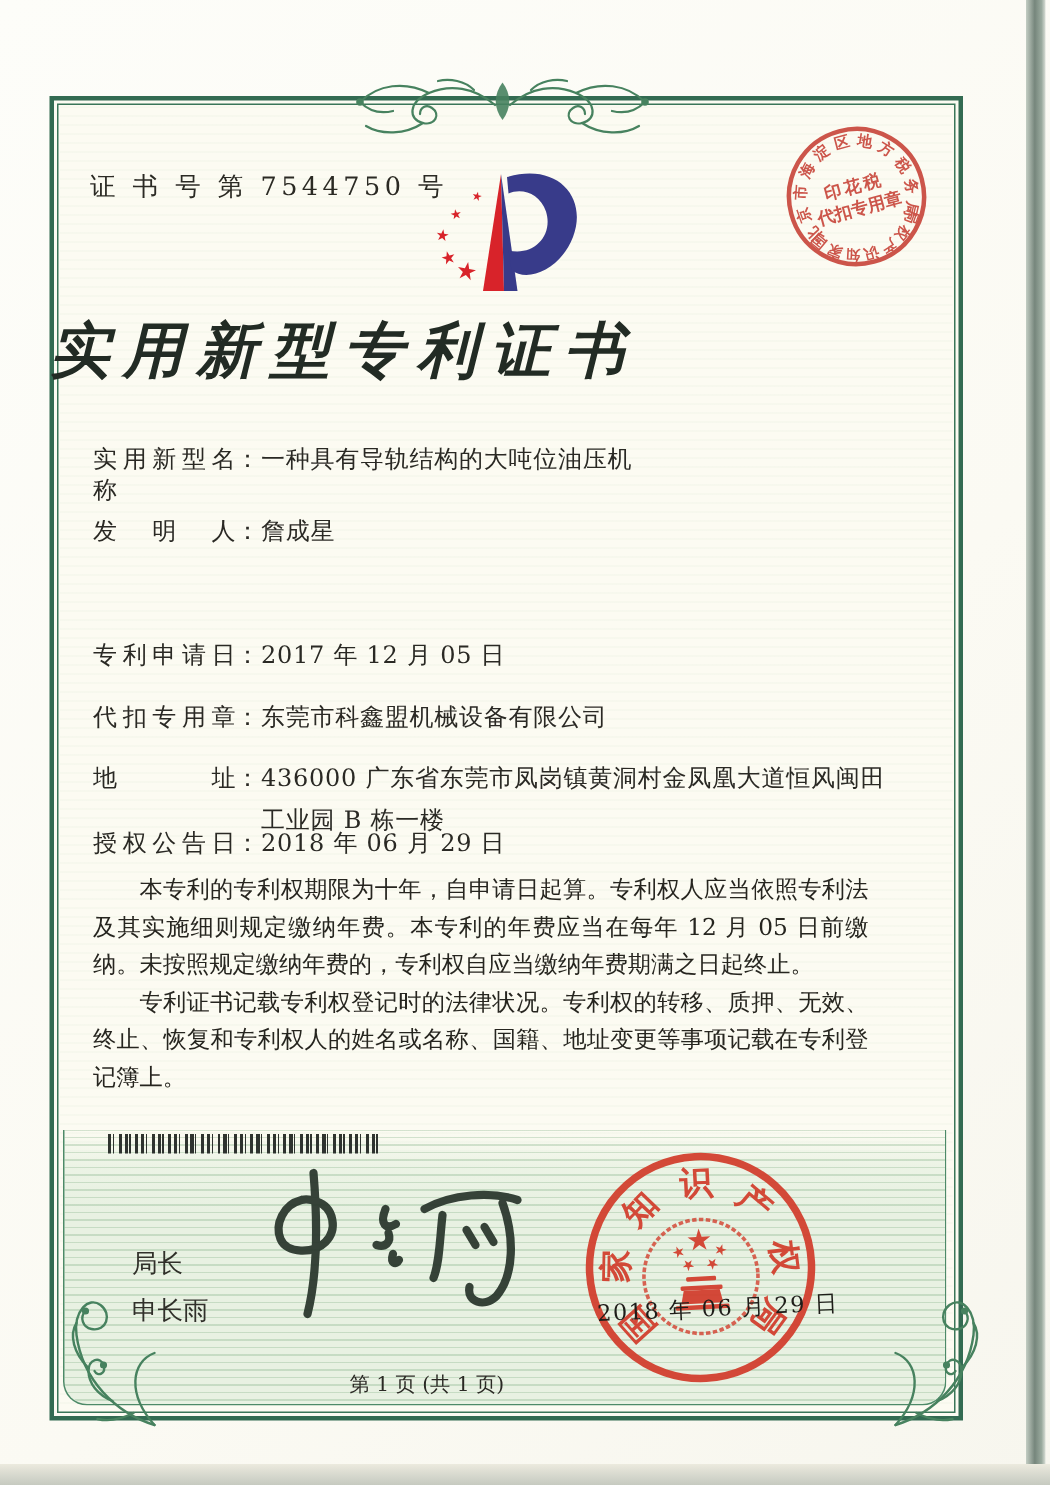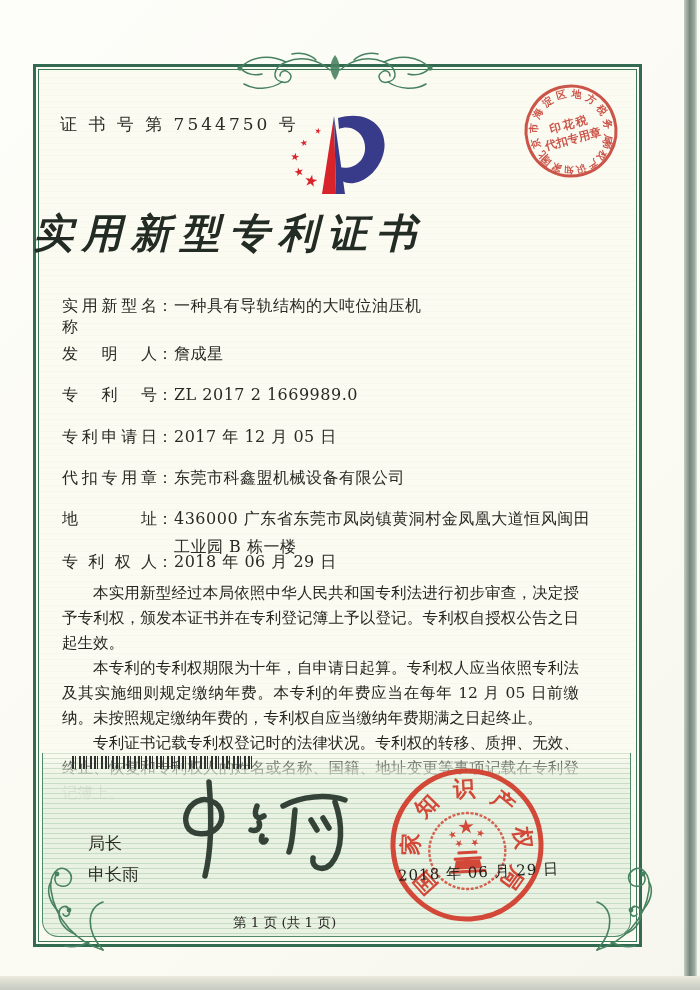--- a/index.html
+++ b/index.html
@@ -138,38 +138,34 @@
   </svg>
 
   <h1 class="title">实用新型专利证书</h1>
 
   <div class="row" style="top:296px">
     <span class="flabel">实用新型名称</span><span class="fcolon">：</span><span class="fvalue">一种具有导轨结构的大吨位油压机</span>
   </div>
   <div class="row" style="top:344px">
     <span class="flabel">发明人</span><span class="fcolon">：</span><span class="fvalue">詹成星</span>
   </div>
-  <div class="row" style="top:385px">
-    <span class="flabel">专利号</span><span class="fcolon">：</span><span class="fvalue">ZL 2017 2 1669989.0</span>
-  </div>
   <div class="row" style="top:427px">
     <span class="flabel">专利申请日</span><span class="fcolon">：</span><span class="fvalue">2017 年 12 月 05 日</span>
   </div>
   <div class="row" style="top:468px">
     <span class="flabel">代扣专用章</span><span class="fcolon">：</span><span class="fvalue">东莞市科鑫盟机械设备有限公司</span>
   </div>
   <div class="row" style="top:509px">
     <span class="flabel">地址</span><span class="fcolon">：</span><span class="fvalue" style="width:420px"><span>436000 广东省东莞市凤岗镇黄洞村金凤凰大道恒风闽田</span><span class="addr2">工业园 B 栋一楼</span></span>
   </div>
   <div class="row" style="top:552px">
-    <span class="flabel">专利权人</span><span class="fcolon">：</span><span class="fvalue">2018 年 06 月 29 日</span>
+    <span class="flabel">授权公告日</span><span class="fcolon">：</span><span class="fvalue">2018 年 06 月 29 日</span>
   </div>
 
   <div class="paras">
-    <p>本实用新型经过本局依照中华人民共和国专利法进行初步审查，决定授予专利权，颁发本证书并在专利登记簿上予以登记。专利权自授权公告之日起生效。</p>
     <p>本专利的专利权期限为十年，自申请日起算。专利权人应当依照专利法及其实施细则规定缴纳年费。本专利的年费应当在每年 12 月 05 日前缴纳。未按照规定缴纳年费的，专利权自应当缴纳年费期满之日起终止。</p>
     <p>专利证书记载专利权登记时的法律状况。专利权的转移、质押、无效、终止、恢复和专利权人的姓名或名称、国籍、地址变更等事项记载在专利登记簿上。</p>
   </div>
 
   <div class="band"></div>
 
   <div class="barcode"></div>
 
   <div class="signer">
     <div>局长</div>

